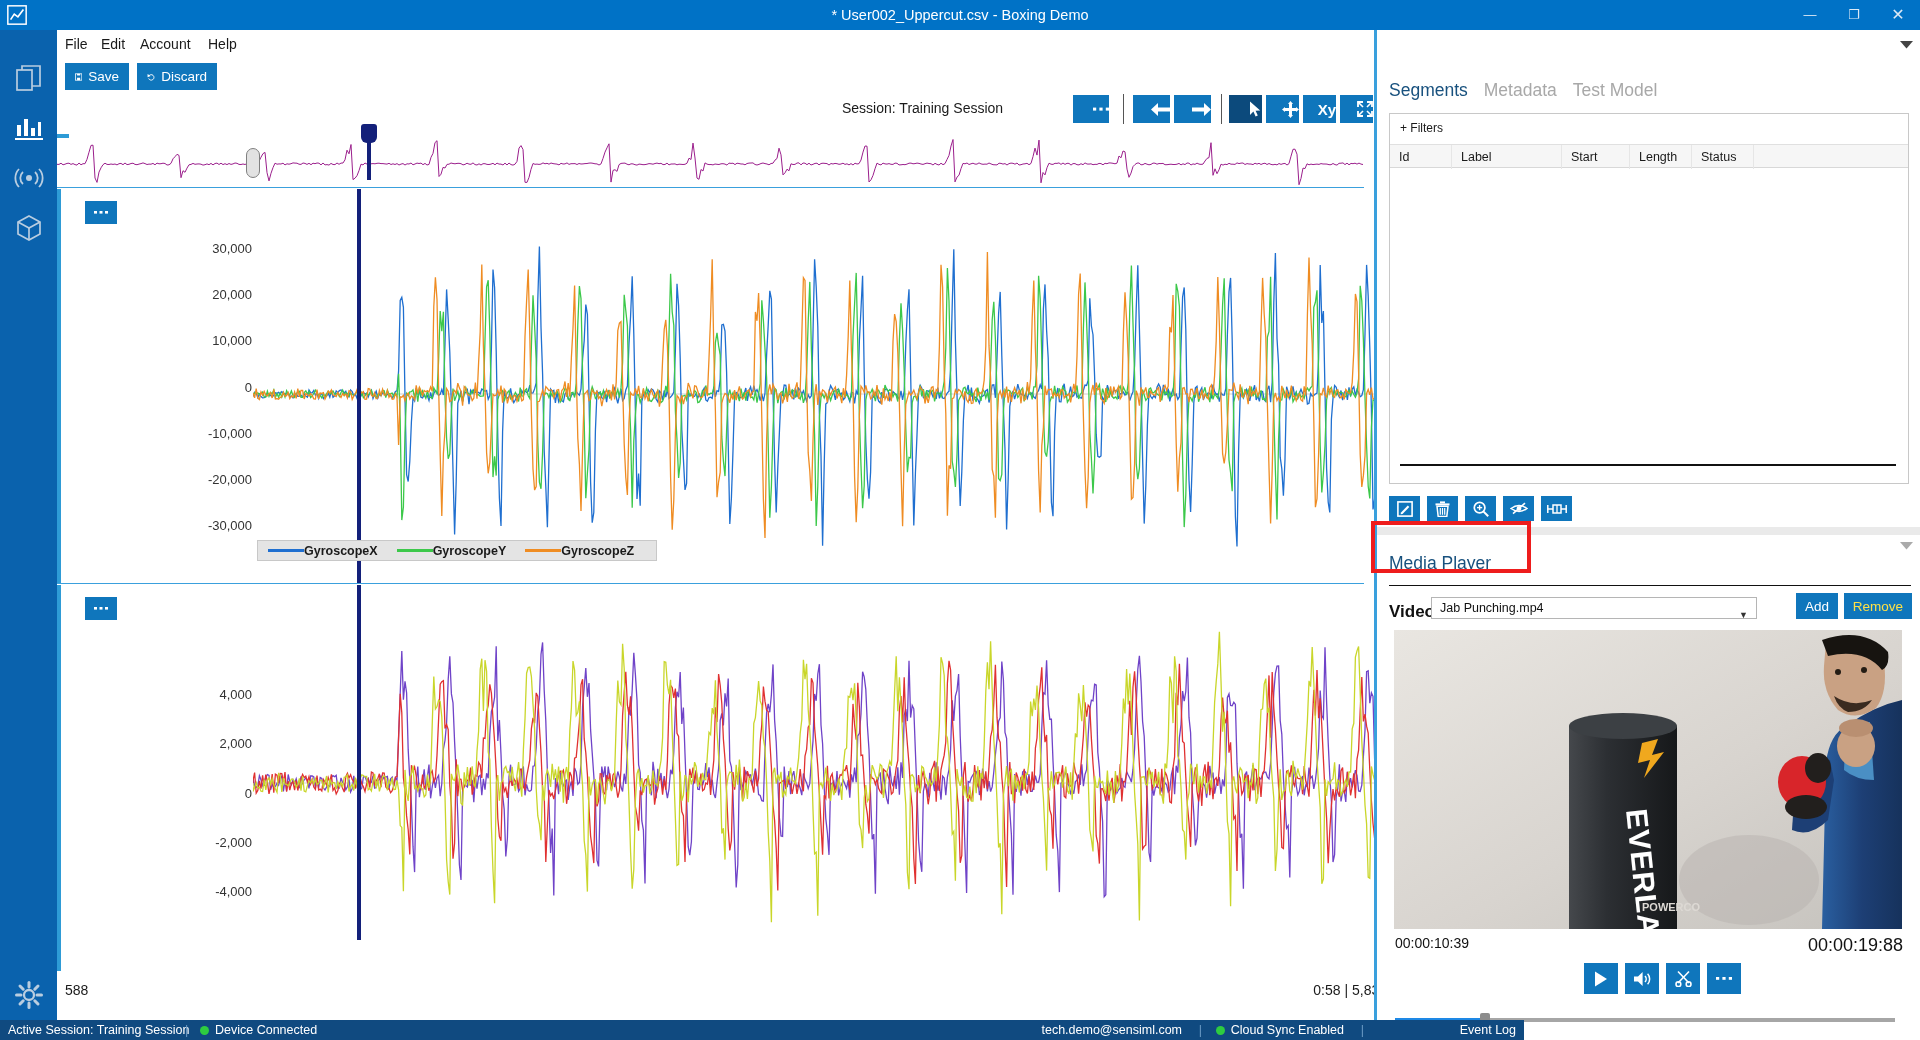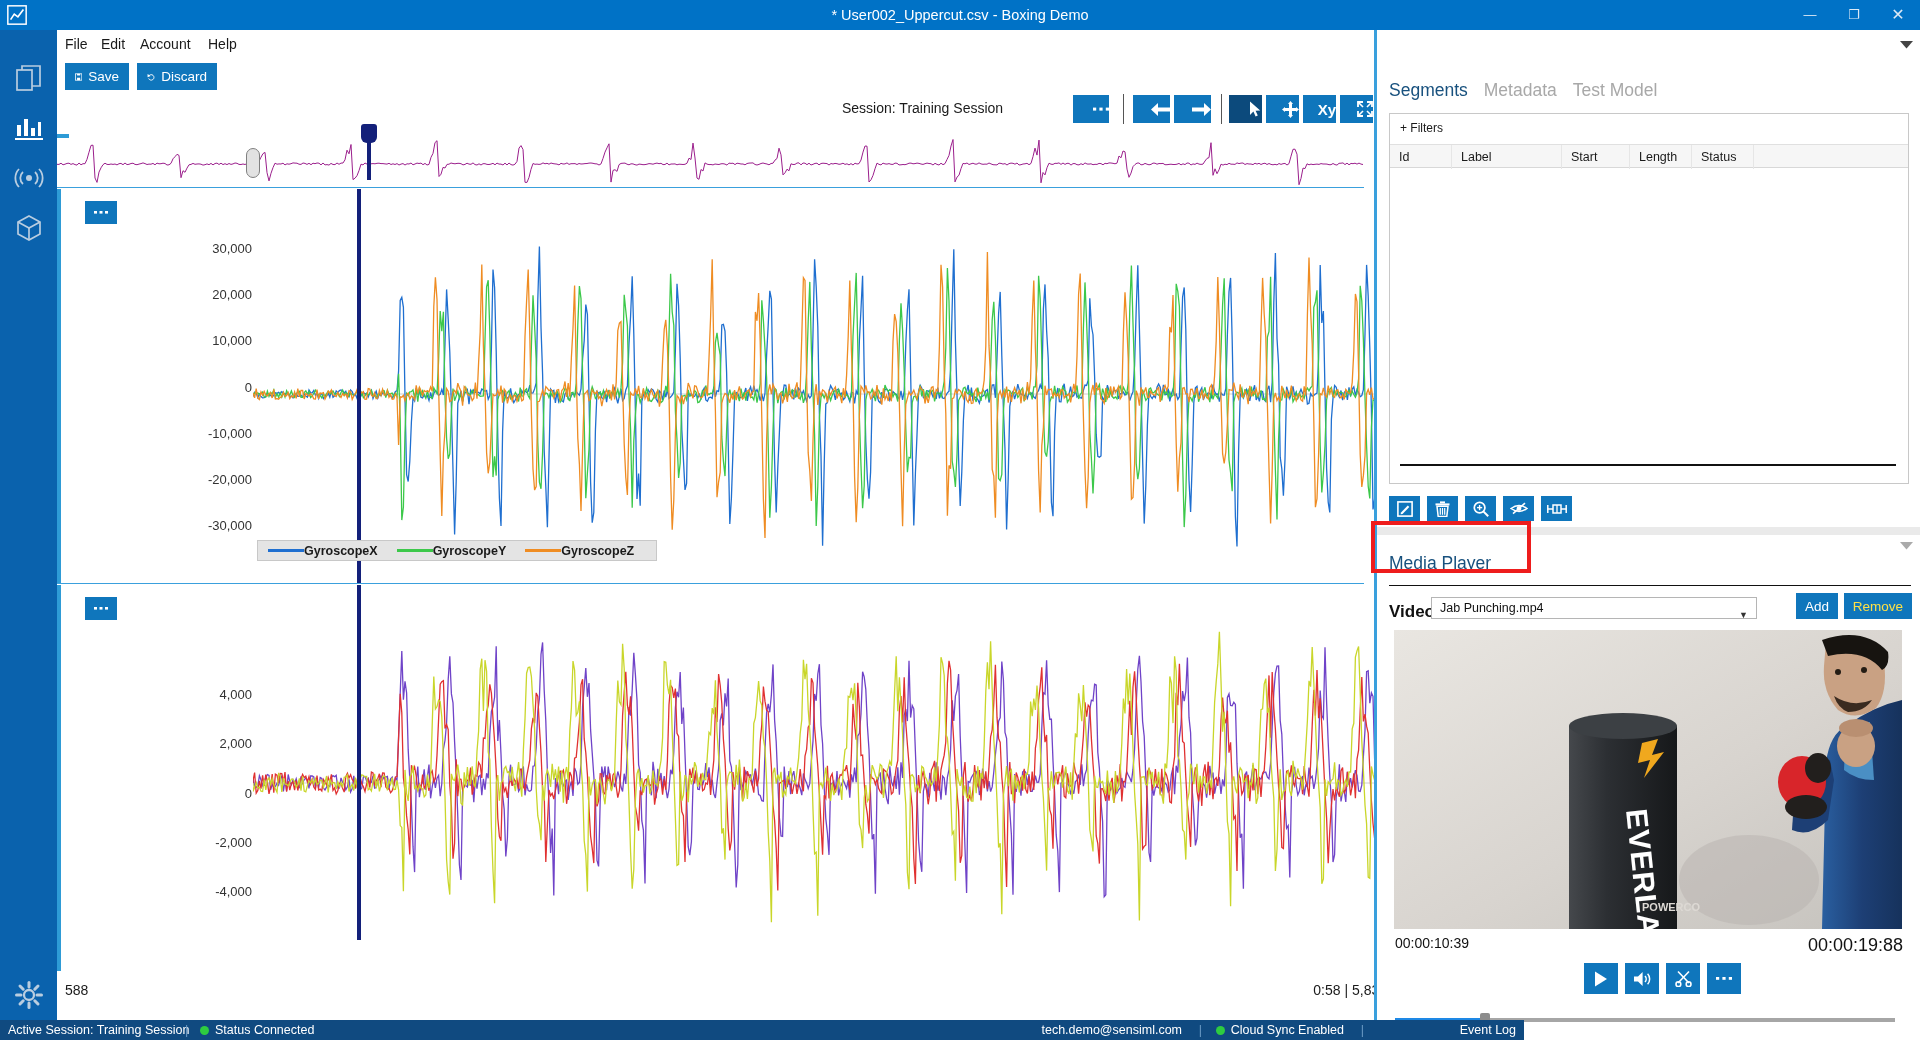--- a/index.html
+++ b/index.html
@@ -627,21 +627,21 @@
 <div id="media-hl"></div>
 
 <div id="status">
   <div class="st" id="st-session">
     <span>Active Session:</span>
     <span>Training Session</span>
   </div>
   <div class="st" id="st-sep1">|</div>
   <div class="st" id="st-device">
     <span class="dot"></span>
-    <span>Status Connected</span>
+    <span>Device Connected</span>
   </div>
   <div class="st" id="st-email">tech.demo@sensiml.com</div>
   <div class="st" id="st-sep2">|</div>
   <div class="st" id="st-sync">
     <span class="dot"></span>
     <span>Cloud Sync Enabled</span>
   </div>
   <div class="st" id="st-sep3">|</div>
   <div class="st" id="st-log">Event Log</div>
 </div>

